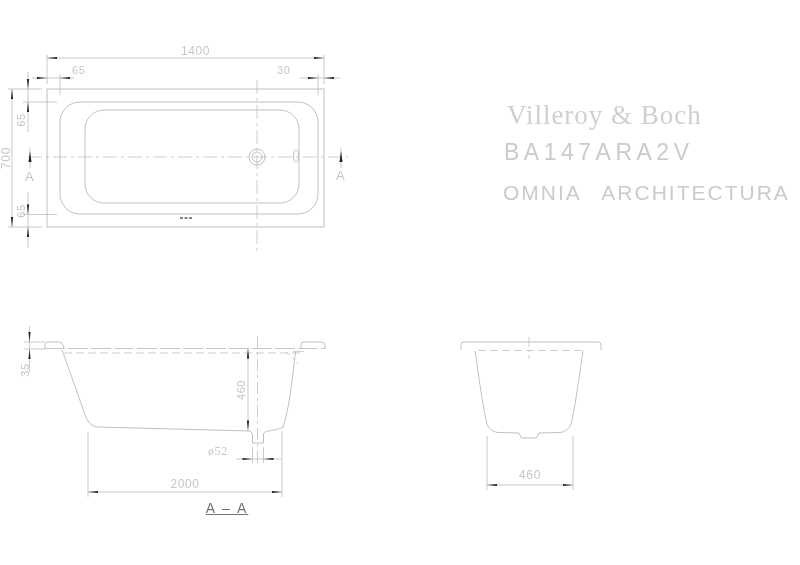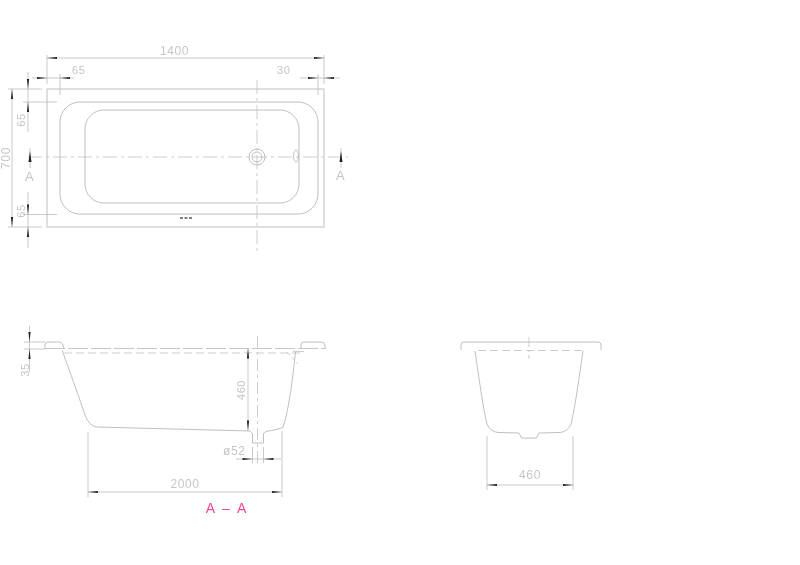--- a/index.html
+++ b/index.html
@@ -4,21 +4,21 @@
 <style>
   html,body{margin:0;padding:0;background:#ffffff;}
   #canvas{position:relative;width:800px;height:565px;background:#ffffff;overflow:hidden;
           font-family:"Liberation Sans",sans-serif;}
   svg{position:absolute;left:0;top:0;}
   .lbl{position:absolute;color:#c3c6c8;font-size:11px;letter-spacing:.6px;white-space:nowrap;
        font-family:"Liberation Sans",sans-serif;}
   .lbl.big{font-size:12px;}
   .vlbl{transform:rotate(-90deg);transform-origin:center center;text-align:center;}
   .sec-letter{font-size:13px;color:#c0c3c5;}
-  .caption{font-size:14px;letter-spacing:2px;color:#ec4899;}
+  .caption{font-size:14px;letter-spacing:2px;color:#737373;text-decoration:underline;}
   .brand-name{position:absolute;font-family:"Liberation Serif",serif;font-size:27px;
               color:#cdcfd1;letter-spacing:1px;white-space:nowrap;}
   .brand-model{position:absolute;font-family:"Liberation Sans",sans-serif;font-size:23px;
                color:#c9cbcd;letter-spacing:4.5px;white-space:nowrap;}
   .brand-series{position:absolute;font-family:"Liberation Sans",sans-serif;font-size:21px;
                 color:#c9cbcd;letter-spacing:2px;word-spacing:14px;white-space:nowrap;}
 </style>
 </head>
 <body>
 
@@ -113,31 +113,34 @@
       <polygon points="248,430.5 246.9,420.5 249.1,420.5"></polygon>
       <polygon points="252.5,459 242.5,457.9 242.5,460.1"></polygon>
       <polygon points="263.5,459 273.5,457.9 273.5,460.1"></polygon>
       <polygon points="88,492 98,490.9 98,493.1"></polygon>
       <polygon points="282,492 272,490.9 272,493.1"></polygon>
       <polygon points="487,485 497,483.9 497,486.1"></polygon>
       <polygon points="573,485 563,483.9 563,486.1"></polygon>
     </g>
   </svg>
 
-  <div class="lbl big" style="left:160px;top:44px;width:50px;text-align:left;">1400</div>
+  <div class="lbl big" style="left:160px;top:44px;width:50px;text-align:right;">1400</div>
   <div class="lbl" style="left:72px;top:64px;">65</div>
   <div class="lbl" style="left:277px;top:64px;">30</div>
   <div class="lbl big vlbl" style="left:-16px;top:151px;width:44px;">700</div>
   <div class="lbl vlbl" style="left:7px;top:114px;width:28px;">65</div>
   <div class="lbl vlbl" style="left:7px;top:205px;width:28px;">65</div>
   <div class="lbl sec-letter" style="left:25px;top:169px;">A</div>
   <div class="lbl sec-letter" style="left:336px;top:168px;">A</div>
 
   <div class="lbl vlbl" style="left:11px;top:364px;width:28px;">35</div>
   <div class="lbl vlbl" style="left:222px;top:384px;width:38px;">460</div>
-  <div class="lbl big" style="left:223px;top:444px;">ø52</div>
+  <div class="lbl big" style="left:208px;top:444px;font-family:Liberation Serif, serif;">ø52</div>
   <div class="lbl big" style="left:160px;top:477px;width:50px;text-align:center;">2000</div>
   <div class="lbl caption" style="left:196px;top:500px;width:62px;text-align:center;">A – A</div>
 
   <div class="lbl big" style="left:505px;top:468px;width:50px;text-align:center;">460</div>
 
+  <div class="brand-name" style="left:507px;top:100px;">Villeroy &amp; Boch</div>
+  <div class="brand-model" style="left:504px;top:139px;">BA147ARA2V</div>
+  <div class="brand-series" style="left:503px;top:181px;">OMNIA ARCHITECTURA</div>
 
 </div>
 
 </body></html>

